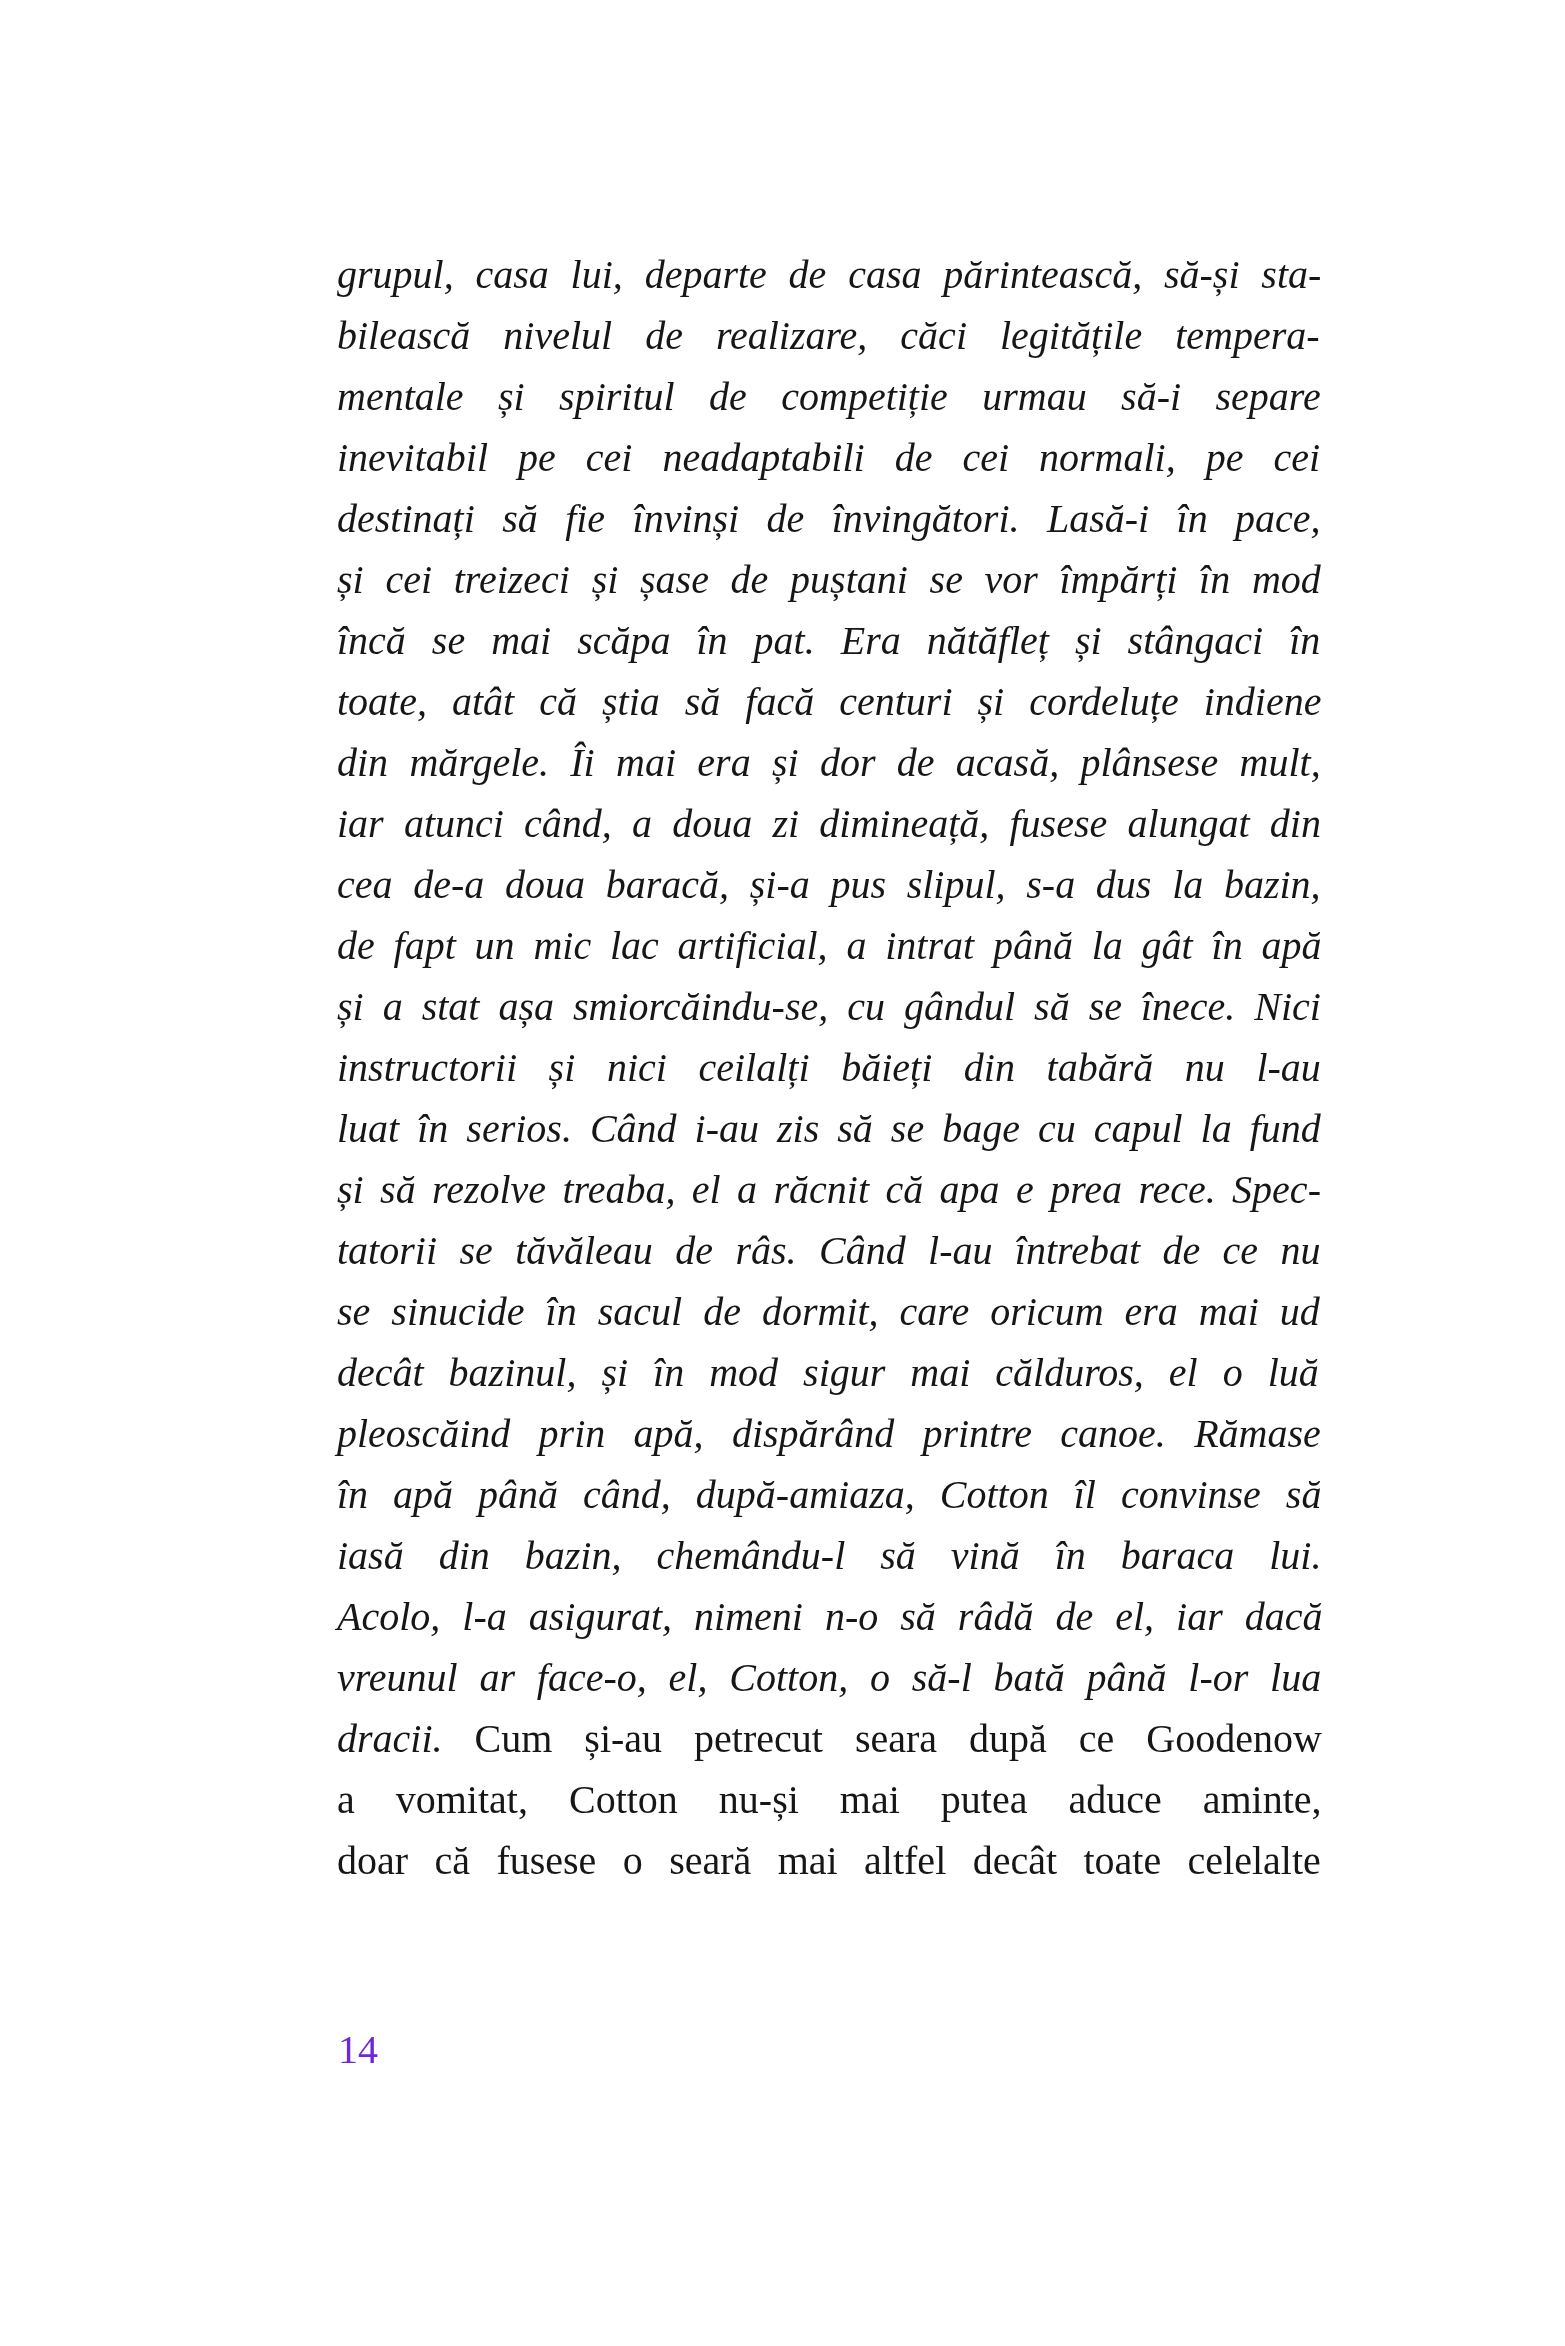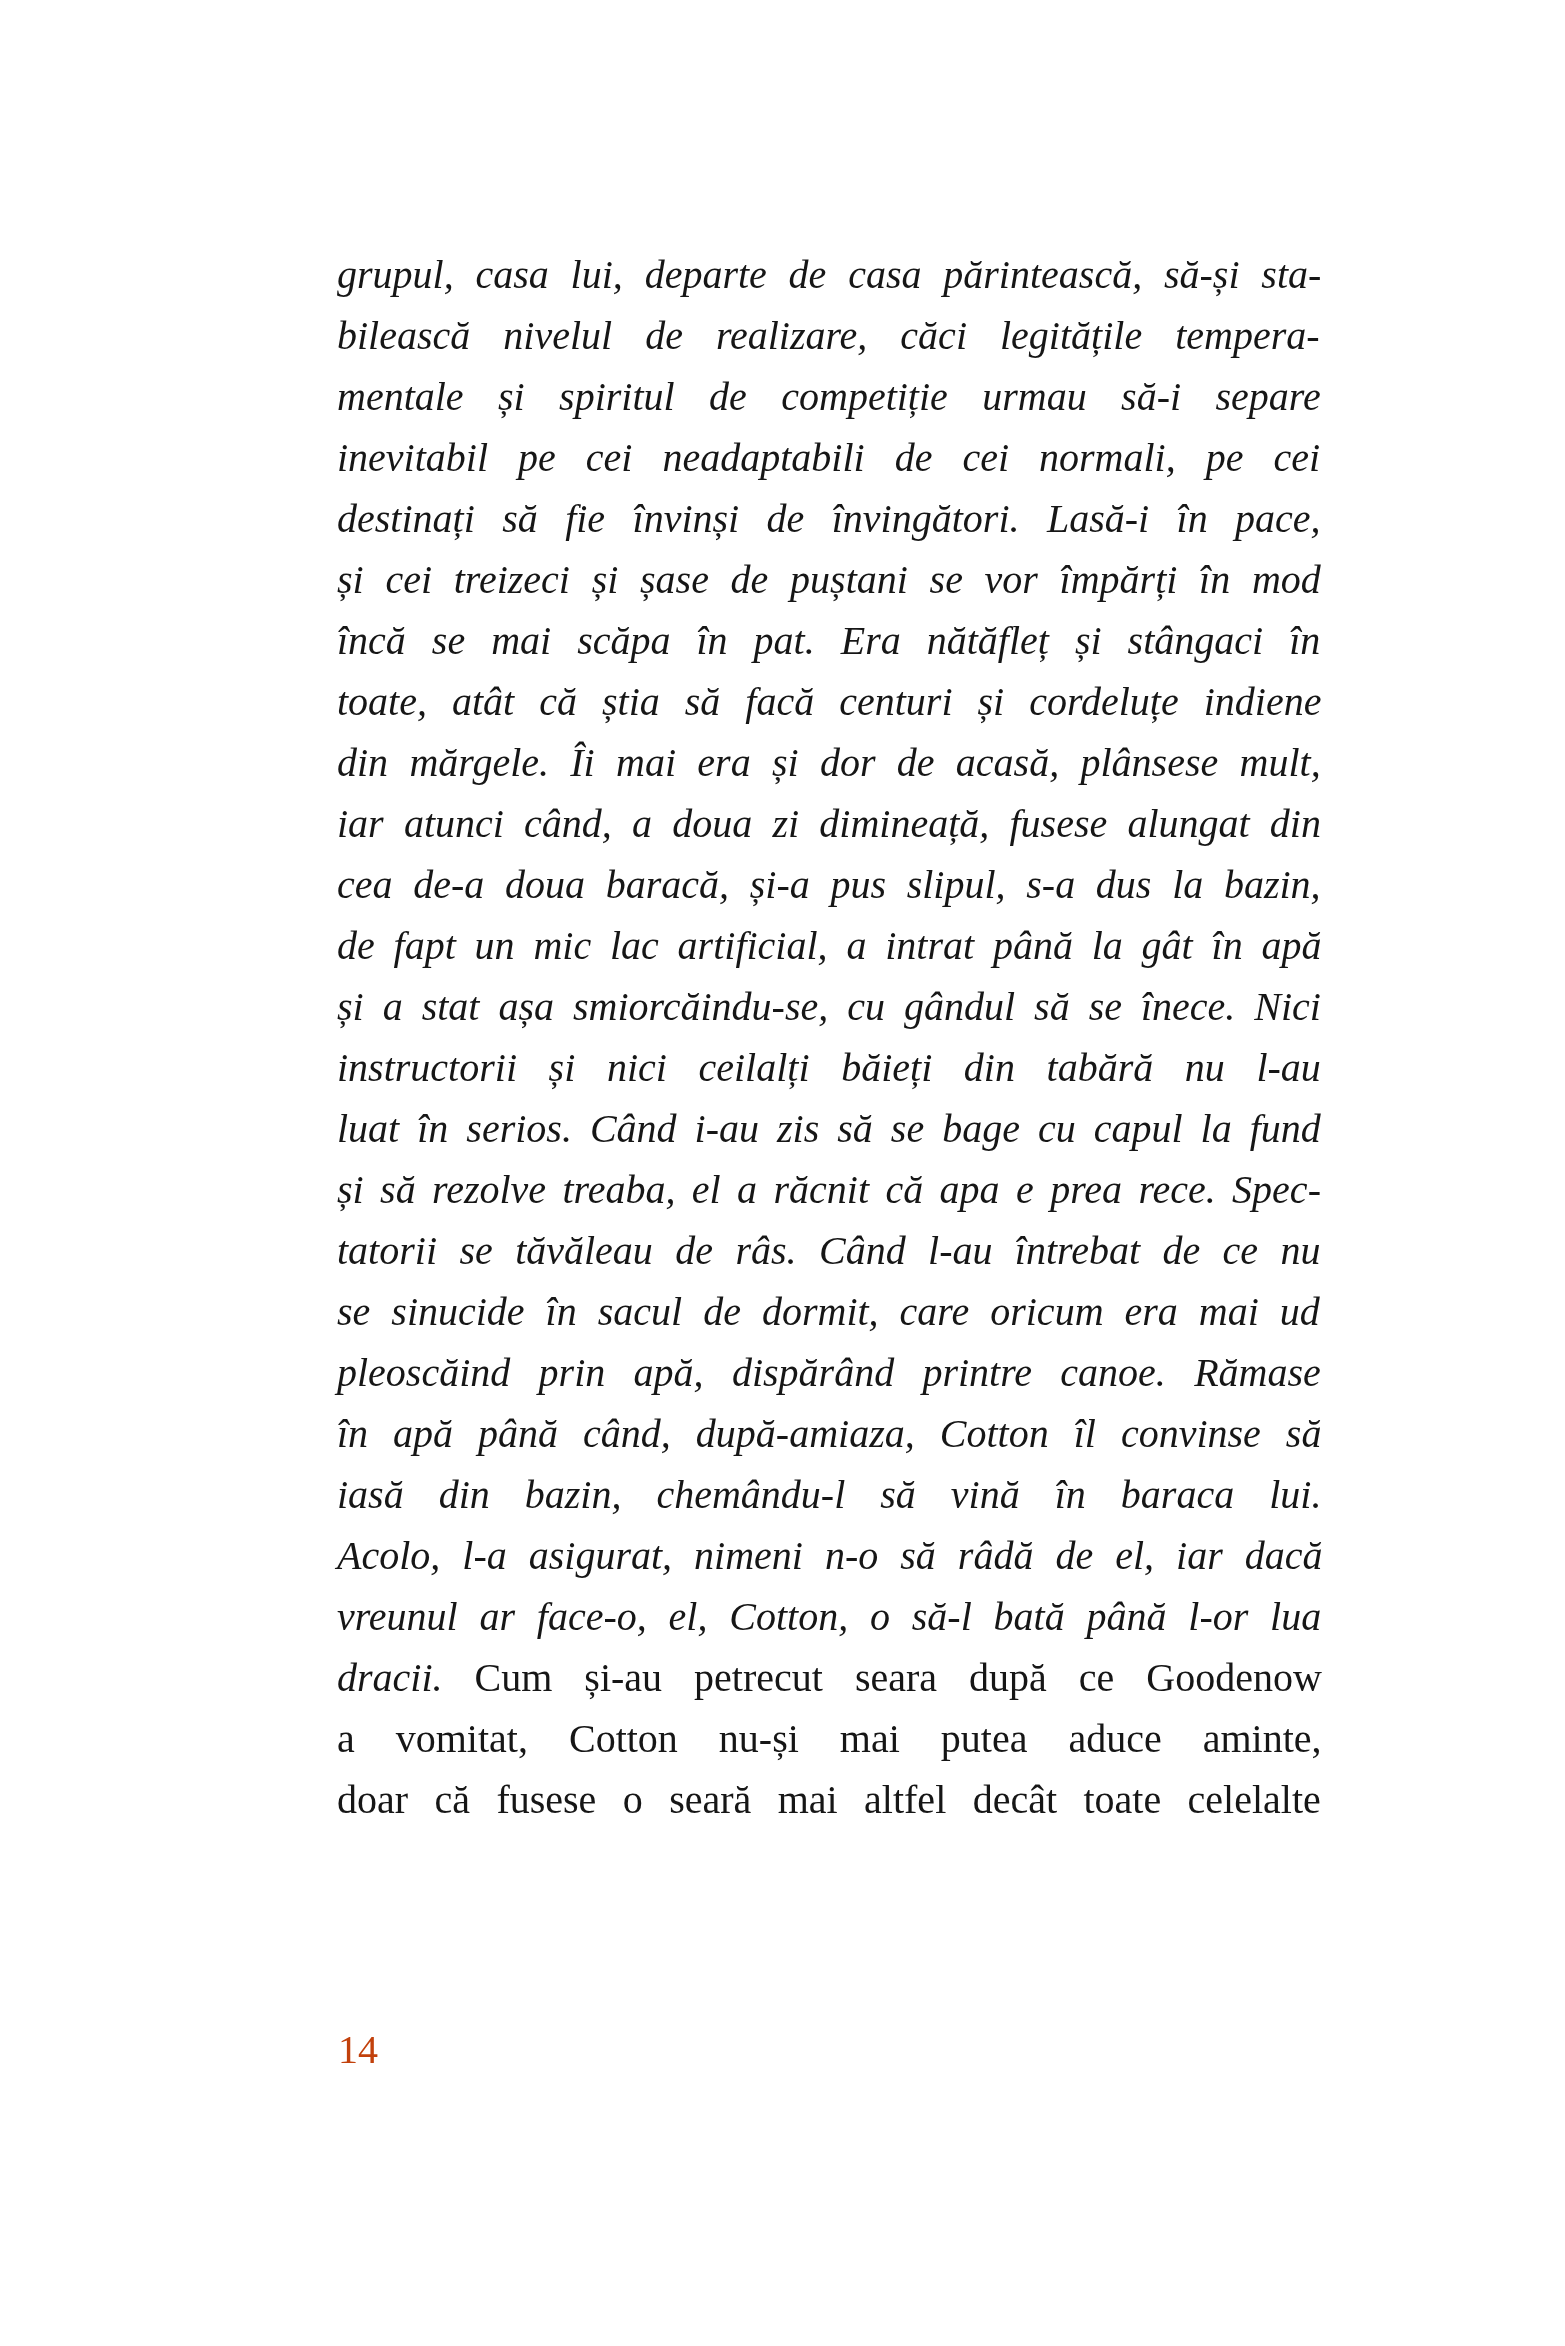--- a/index.html
+++ b/index.html
@@ -44,21 +44,21 @@
     text-align: right;
   }
   #page-number {
     position: absolute;
     left: 338px;
     top: 2019px;
     height: 61px;
     line-height: 61px;
     font-size: 40px;
     font-style: normal;
-    color: #c2410c;
+    color: #6d28d9;
   }
 </style>
 </head>
 <body>
 
 <div id="page">
   <div id="text-block">
       <div class="text-line"><span class="line-inner" style="word-spacing: 11.8px;"><span class="seg-italic">grupul, casa lui, departe de casa părintească, să-și sta-</span></span></div>
       <div class="text-line"><span class="line-inner" style="word-spacing: 23px;"><span class="seg-italic">bilească nivelul de realizare, căci legitățile tempera-</span></span></div>
       <div class="text-line"><span class="line-inner" style="word-spacing: 24.4px;"><span class="seg-italic">mentale și spiritul de competiție urmau să-i separe</span></span></div>
@@ -70,20 +70,21 @@
       <div class="text-line"><span class="line-inner" style="word-spacing: 11.3px;"><span class="seg-italic">din mărgele. Îi mai era și dor de acasă, plânsese mult,</span></span></div>
       <div class="text-line"><span class="line-inner" style="word-spacing: 10.2px;"><span class="seg-italic">iar atunci când, a doua zi dimineață, fusese alungat din</span></span></div>
       <div class="text-line"><span class="line-inner" style="word-spacing: 10.7px;"><span class="seg-italic">cea de-a doua baracă, și-a pus slipul, s-a dus la bazin,</span></span></div>
       <div class="text-line"><span class="line-inner" style="word-spacing: 8.8px;"><span class="seg-italic">de fapt un mic lac artificial, a intrat până la gât în apă</span></span></div>
       <div class="text-line"><span class="line-inner" style="word-spacing: 9px;"><span class="seg-italic">și a stat așa smiorcăindu-se, cu gândul să se înece. Nici</span></span></div>
       <div class="text-line"><span class="line-inner" style="word-spacing: 21.6px;"><span class="seg-italic">instructorii și nici ceilalți băieți din tabără nu l-au</span></span></div>
       <div class="text-line"><span class="line-inner" style="word-spacing: 8px;"><span class="seg-italic">luat în serios. Când i-au zis să se bage cu capul la fund</span></span></div>
       <div class="text-line"><span class="line-inner" style="word-spacing: 6.4px;"><span class="seg-italic">și să rezolve treaba, el a răcnit că apa e prea rece. Spec-</span></span></div>
       <div class="text-line"><span class="line-inner" style="word-spacing: 12.4px;"><span class="seg-italic">tatorii se tăvăleau de râs. Când l-au întrebat de ce nu</span></span></div>
       <div class="text-line"><span class="line-inner" style="word-spacing: 11px;"><span class="seg-italic">se sinucide în sacul de dormit, care oricum era mai ud</span></span></div>
+      <div class="text-line"><span class="line-inner" style="word-spacing: 15px;"><span class="seg-italic">decât bazinul, și în mod sigur mai călduros, el o luă</span></span></div>
       <div class="text-line"><span class="line-inner" style="word-spacing: 18.3px;"><span class="seg-italic">pleoscăind prin apă, dispărând printre canoe. Rămase</span></span></div>
       <div class="text-line"><span class="line-inner" style="word-spacing: 15px;"><span class="seg-italic">în apă până când, după-amiaza, Cotton îl convinse să</span></span></div>
       <div class="text-line"><span class="line-inner" style="word-spacing: 25px;"><span class="seg-italic">iasă din bazin, chemându-l să vină în baraca lui.</span></span></div>
       <div class="text-line"><span class="line-inner" style="word-spacing: 12px;"><span class="seg-italic">Acolo, l-a asigurat, nimeni n-o să râdă de el, iar dacă</span></span></div>
       <div class="text-line"><span class="line-inner" style="word-spacing: 11.8px; margin-top: 42px;"><span class="seg-italic">vreunul ar face-o, el, Cotton, o să-l bată până l-or lua</span></span></div>
       <div class="text-line"><span class="line-inner" style="word-spacing: 22px;"><span class="seg-italic">dracii.</span><span class="seg-roman"> Cum și-au petrecut seara după ce Goodenow</span></span></div>
       <div class="text-line"><span class="line-inner" style="word-spacing: 31px;"><span class="seg-roman">a vomitat, Cotton nu-și mai putea aduce aminte,</span></span></div>
       <div class="text-line"><span class="line-inner" style="word-spacing: 16.4px;"><span class="seg-roman">doar că fusese o seară mai altfel decât toate celelalte</span></span></div>
     </div>
   <div id="page-number">14</div>

